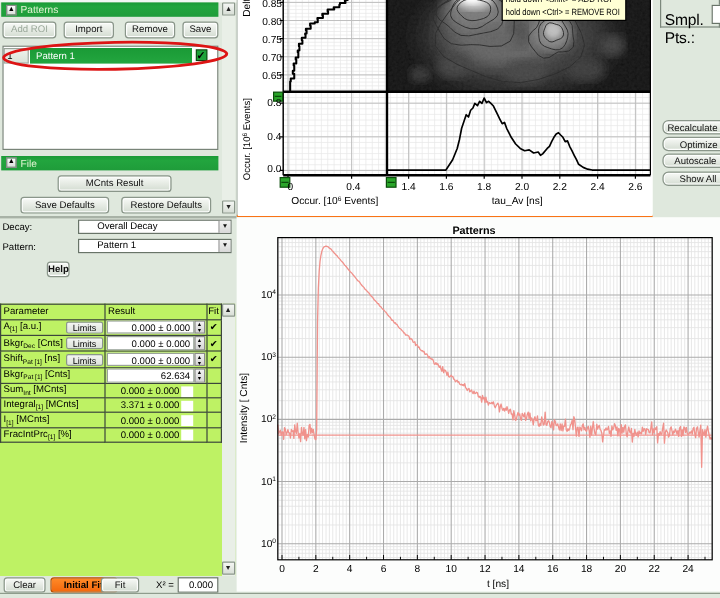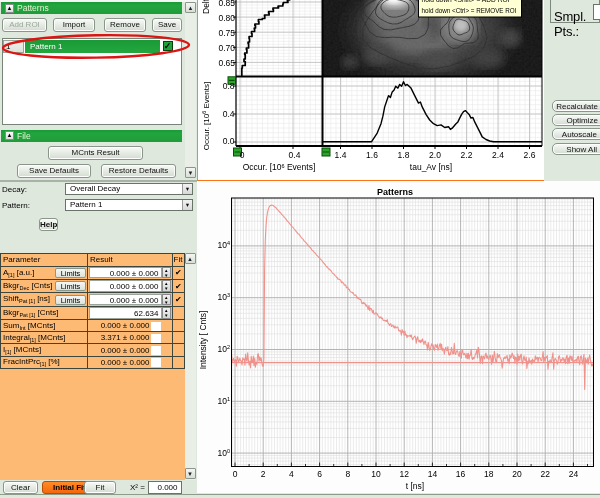--- a/index.html
+++ b/index.html
@@ -1,20 +1,20 @@
 <!DOCTYPE html>
 <html><head><meta charset="utf-8"><style>
 *{margin:0;padding:0;box-sizing:border-box}
 html,body{width:600px;height:498px;overflow:hidden}
 body{font-family:"Liberation Sans",sans-serif;background:#dfe8dd;position:relative;font-size:8px;color:#000}
 .abs{position:absolute}
 .btn{position:absolute;background:linear-gradient(#f8faf7,#e2e8e0 60%,#d3dcd1);border:1px solid #8a968a;border-radius:3px;font-size:8px;font-weight:normal;text-align:center;color:#101010;box-shadow:0 0 0 1px #fdfefd inset}
 .hdr{position:absolute;left:1px;width:181px;height:12px;background:linear-gradient(#1a9a36,#22a53e 30%,#1f9c3a);color:#e4f4d4;font-size:8.5px;font-weight:normal;line-height:12px}
 .hdr .sq{position:absolute;left:4px;top:1.5px;width:9px;height:9px;background:linear-gradient(#fcfcfc,#dcdcdc);border:1px solid #8a8a8a;font-size:6px;line-height:7px;text-align:center;color:#000}
-.combo{position:absolute;left:65px;width:128px;height:12px;background:#fff;border:1px solid #687468;font-size:8px;line-height:10px;padding-left:4px}
+.combo{position:absolute;left:65px;width:128px;height:12px;background:#fff;border:1px solid #687468;font-size:8px;line-height:10px;padding-left:15px}
 .combo .ar{position:absolute;right:0;top:0;width:10px;height:10px;background:linear-gradient(#f2f2f2,#d8d8d8);border-left:1px solid #9a9a9a;text-align:center;line-height:10px;font-size:5.5px;color:#111}
 .scrb{position:absolute;width:11px;height:11px;background:linear-gradient(#f4f6f3,#d8ded6);border:1px solid #8a968a;border-radius:1px;text-align:center;font-size:6px;line-height:10px;color:#222}
 table.ptab{border-collapse:collapse;table-layout:fixed;width:184px;font-size:8px}
 table.ptab td{border:1px solid #3c463c;padding:0;height:12px;position:relative;overflow:hidden}
 sub{font-size:5.5px;vertical-align:-2px}
 .vbox{position:absolute;top:0.5px;left:0.5px;right:10px;bottom:0.5px;background:#fff;border:1px solid #9aa49a;text-align:right;font-size:8px;line-height:11px;padding-right:2px}
 .spin{position:absolute;right:0.5px;top:0.5px;width:9.5px;bottom:0.5px;background:linear-gradient(#f2f2f2,#d5d5d5);border:1px solid #8a8a8a;font-size:4.5px;line-height:5px;text-align:center;color:#000}
 .limits{position:absolute;right:1px;top:1.5px;width:31px;height:10px;background:linear-gradient(#f4f6f3,#dce2da);border:1px solid #8a968a;border-radius:2px;text-align:center;font-size:7.5px;line-height:9px;font-weight:normal}
 svg text{font-family:"Liberation Sans",sans-serif}
 </style></head><body>
@@ -200,21 +200,21 @@
   <div class="scrb" style="left:185px;top:2px">▲</div>
   <div class="scrb" style="left:185px;top:167px">▼</div>
   <div class="abs" style="left:0;top:180px;width:197px;height:1.5px;background:#a8b2a6"></div>
 
   <div class="abs" style="left:2px;top:185px;font-size:8px">Decay:</div>
   <div class="combo" style="top:183px">Overall Decay<span class="ar">▼</span></div>
   <div class="abs" style="left:2px;top:201px;font-size:8px">Pattern:</div>
   <div class="combo" style="top:199px">Pattern 1<span class="ar">▼</span></div>
   <div class="btn" style="left:39px;top:218px;width:19px;height:13px;line-height:12px;font-weight:bold">Help</div>
 
-  <div class="abs" style="left:0;top:252.5px;width:196px;height:227.5px;background:#fdba74">
+  <div class="abs" style="left:0;top:252.5px;width:196px;height:227.5px;background:#bef264">
     <table class="ptab" style="position:absolute;left:0;top:0">
       <colgroup>
           <col style="width:87px">
           <col style="width:84.5px">
           <col style="width:12.5px">
         </colgroup>
       <tbody>
           <tr style="height:13px">
             <td style="padding-left:2px">Parameter</td>
             <td style="padding-left:2px">Result</td>

